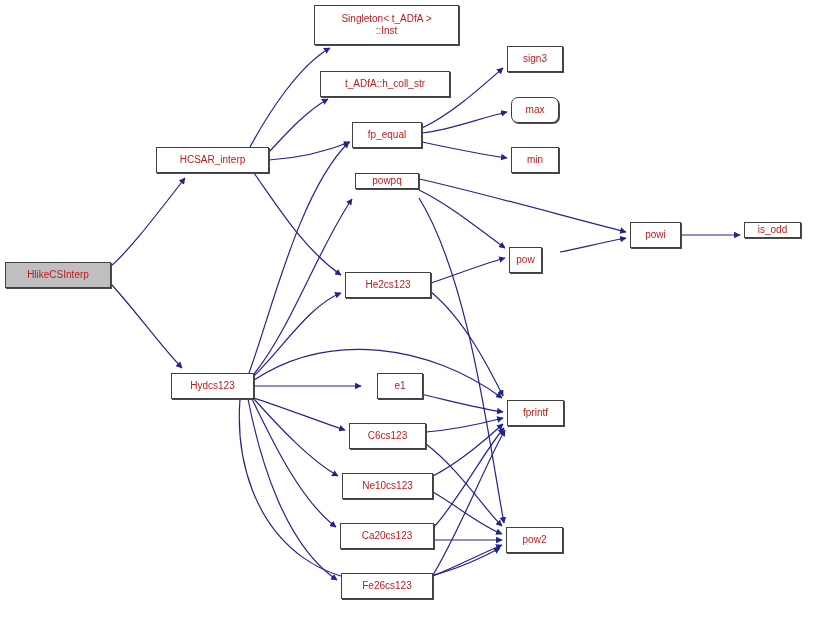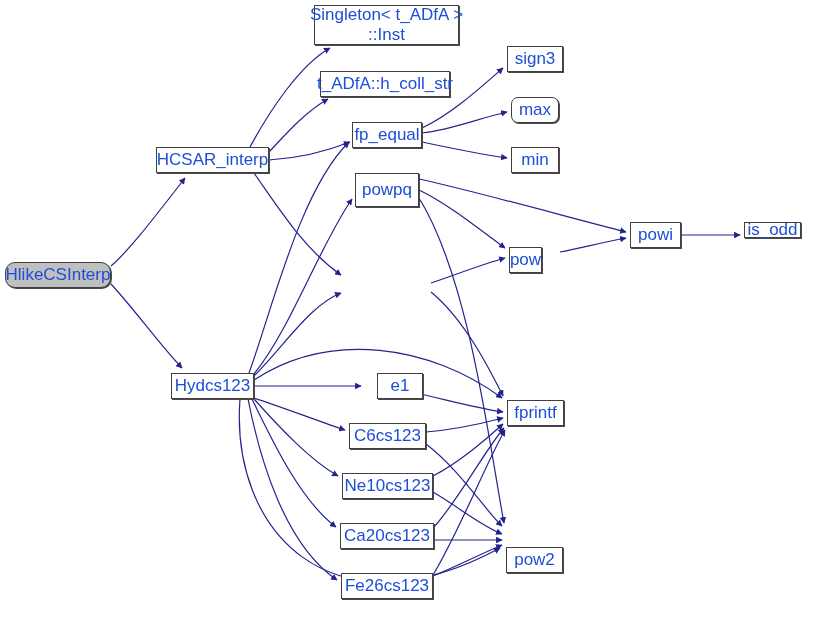--- a/index.html
+++ b/index.html
@@ -28,34 +28,33 @@
     left: 0;
     top: 0;
     width: 813px;
     height: 644px;
   }
   .node {
     position: absolute;
     box-sizing: border-box;
     border: 1px solid #404040;
     background: #ffffff;
-    color: #1d4ed8;
-    font-size: 17px;
+    color: #b91c1c;
+    font-size: 10px;
     line-height: 1.12;
     display: flex;
     align-items: center;
     justify-content: center;
     text-align: center;
     white-space: pre;
     cursor: pointer;
     box-shadow: 1px 1px 0 0 #4a4a4a;
   }
   .node.root {
     background: #bfbfbf;
-    border-radius: 10px;
   }
   .node.multiline {
     line-height: 1.18;
   }
 </style>
 </head>
 <body>
 
 <div id="canvas">
 
@@ -105,29 +104,30 @@
   </svg>
 
   <div id="node-layer">
       <div class="node root" style="left: 5px; top: 262px; width: 106px; height: 26px;">HlikeCSInterp</div>
       <div class="node" style="left: 156px; top: 147px; width: 113px; height: 26px;">HCSAR_interp</div>
       <div class="node" style="left: 171px; top: 373px; width: 83px; height: 26px;">Hydcs123</div>
       <div class="node multiline" style="left: 314px; top: 5px; width: 145px; height: 40px;">Singleton&lt; t_ADfA &gt;
 ::Inst</div>
       <div class="node" style="left: 320px; top: 71px; width: 130px; height: 26px;">t_ADfA::h_coll_str</div>
       <div class="node" style="left: 352px; top: 122px; width: 70px; height: 26px;">fp_equal</div>
-      <div class="node" style="left: 355px; top: 173px; width: 64px; height: 34px;">powpq</div>
+      <div class="node" style="left: 355px; top: 173px; width: 64px; height: 16px;">powpq</div>
+      <div class="node" style="left: 345px; top: 272px; width: 86px; height: 26px;">He2cs123</div>
       <div class="node" style="left: 365px; top: 373px; width: 46px; height: 26px; margin-left: 12px;">e1</div>
       <div class="node" style="left: 349px; top: 423px; width: 77px; height: 26px;">C6cs123</div>
       <div class="node" style="left: 342px; top: 473px; width: 91px; height: 26px;">Ne10cs123</div>
       <div class="node" style="left: 340px; top: 523px; width: 94px; height: 26px;">Ca20cs123</div>
       <div class="node" style="left: 341px; top: 573px; width: 92px; height: 26px;">Fe26cs123</div>
       <div class="node" style="left: 507px; top: 46px; width: 56px; height: 26px;">sign3</div>
       <div class="node" style="left: 511px; top: 97px; width: 48px; height: 26px; border-radius: 7px;">max</div>
       <div class="node" style="left: 511px; top: 147px; width: 48px; height: 26px;">min</div>
       <div class="node" style="left: 509px; top: 247px; width: 33px; height: 26px;">pow</div>
       <div class="node" style="left: 630px; top: 222px; width: 51px; height: 26px;">powi</div>
       <div class="node" style="left: 744px; top: 222px; width: 57px; height: 16px;">is_odd</div>
       <div class="node" style="left: 507px; top: 400px; width: 57px; height: 26px;">fprintf</div>
-      <div class="node" style="left: 506px; top: 527px; width: 57px; height: 26px; margin-top: 20px;">pow2</div>
+      <div class="node" style="left: 506px; top: 527px; width: 57px; height: 26px;">pow2</div>
     </div>
 
 </div>
 
 </body></html>

